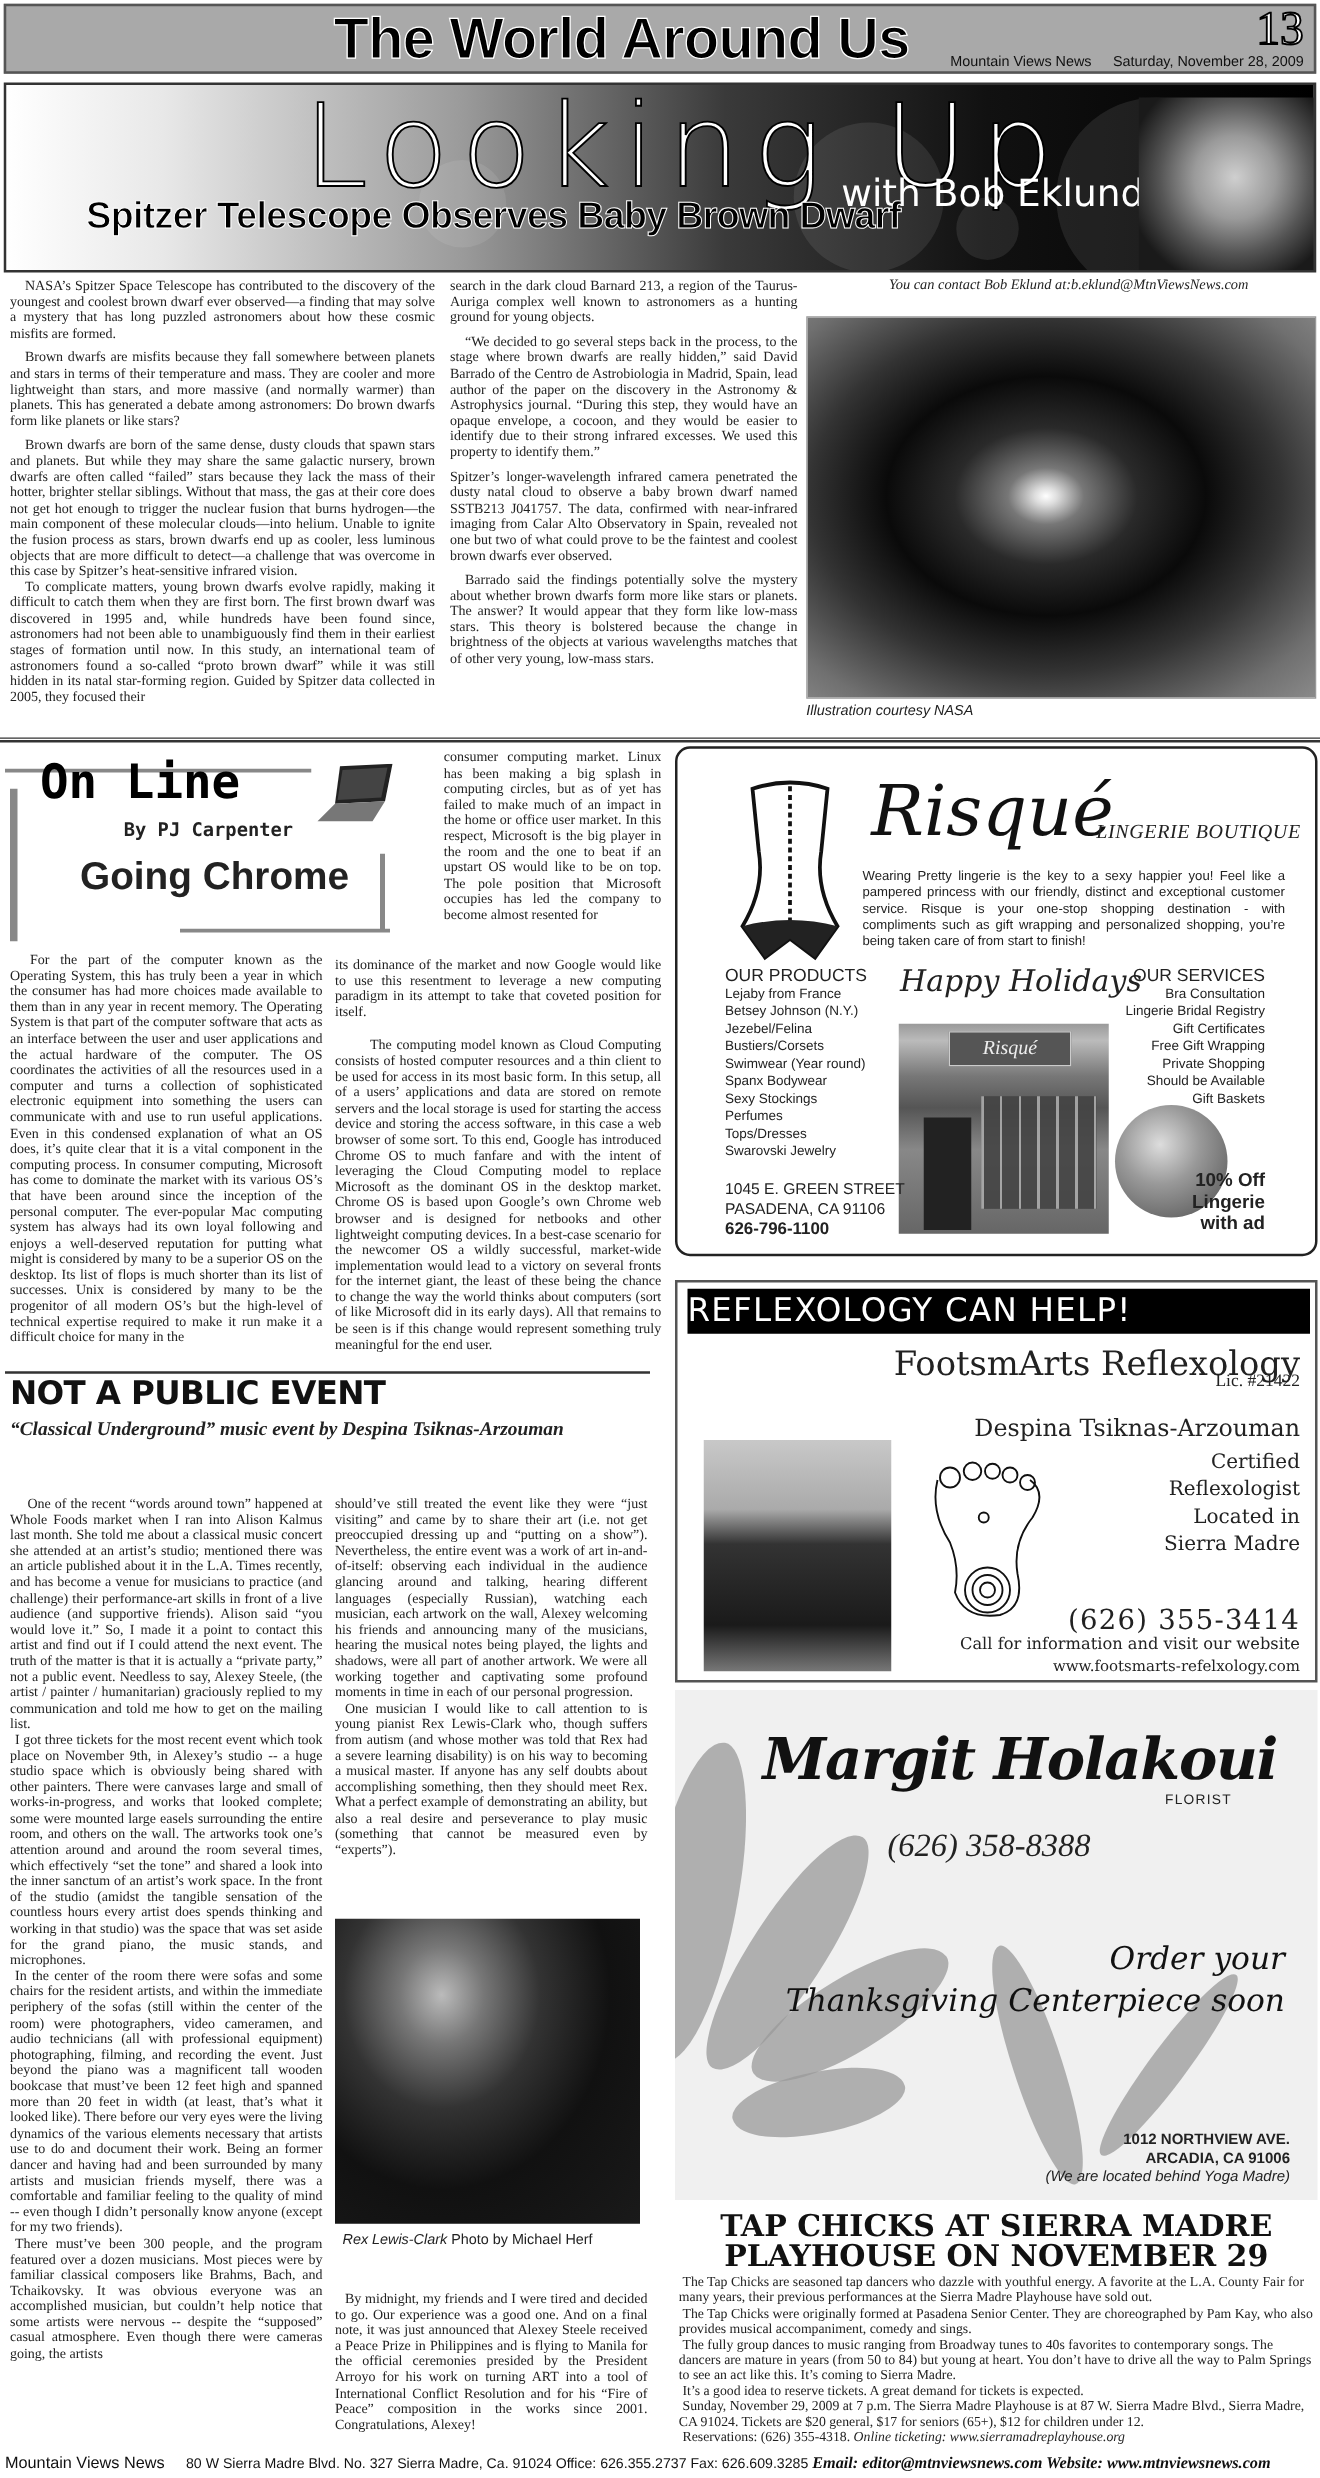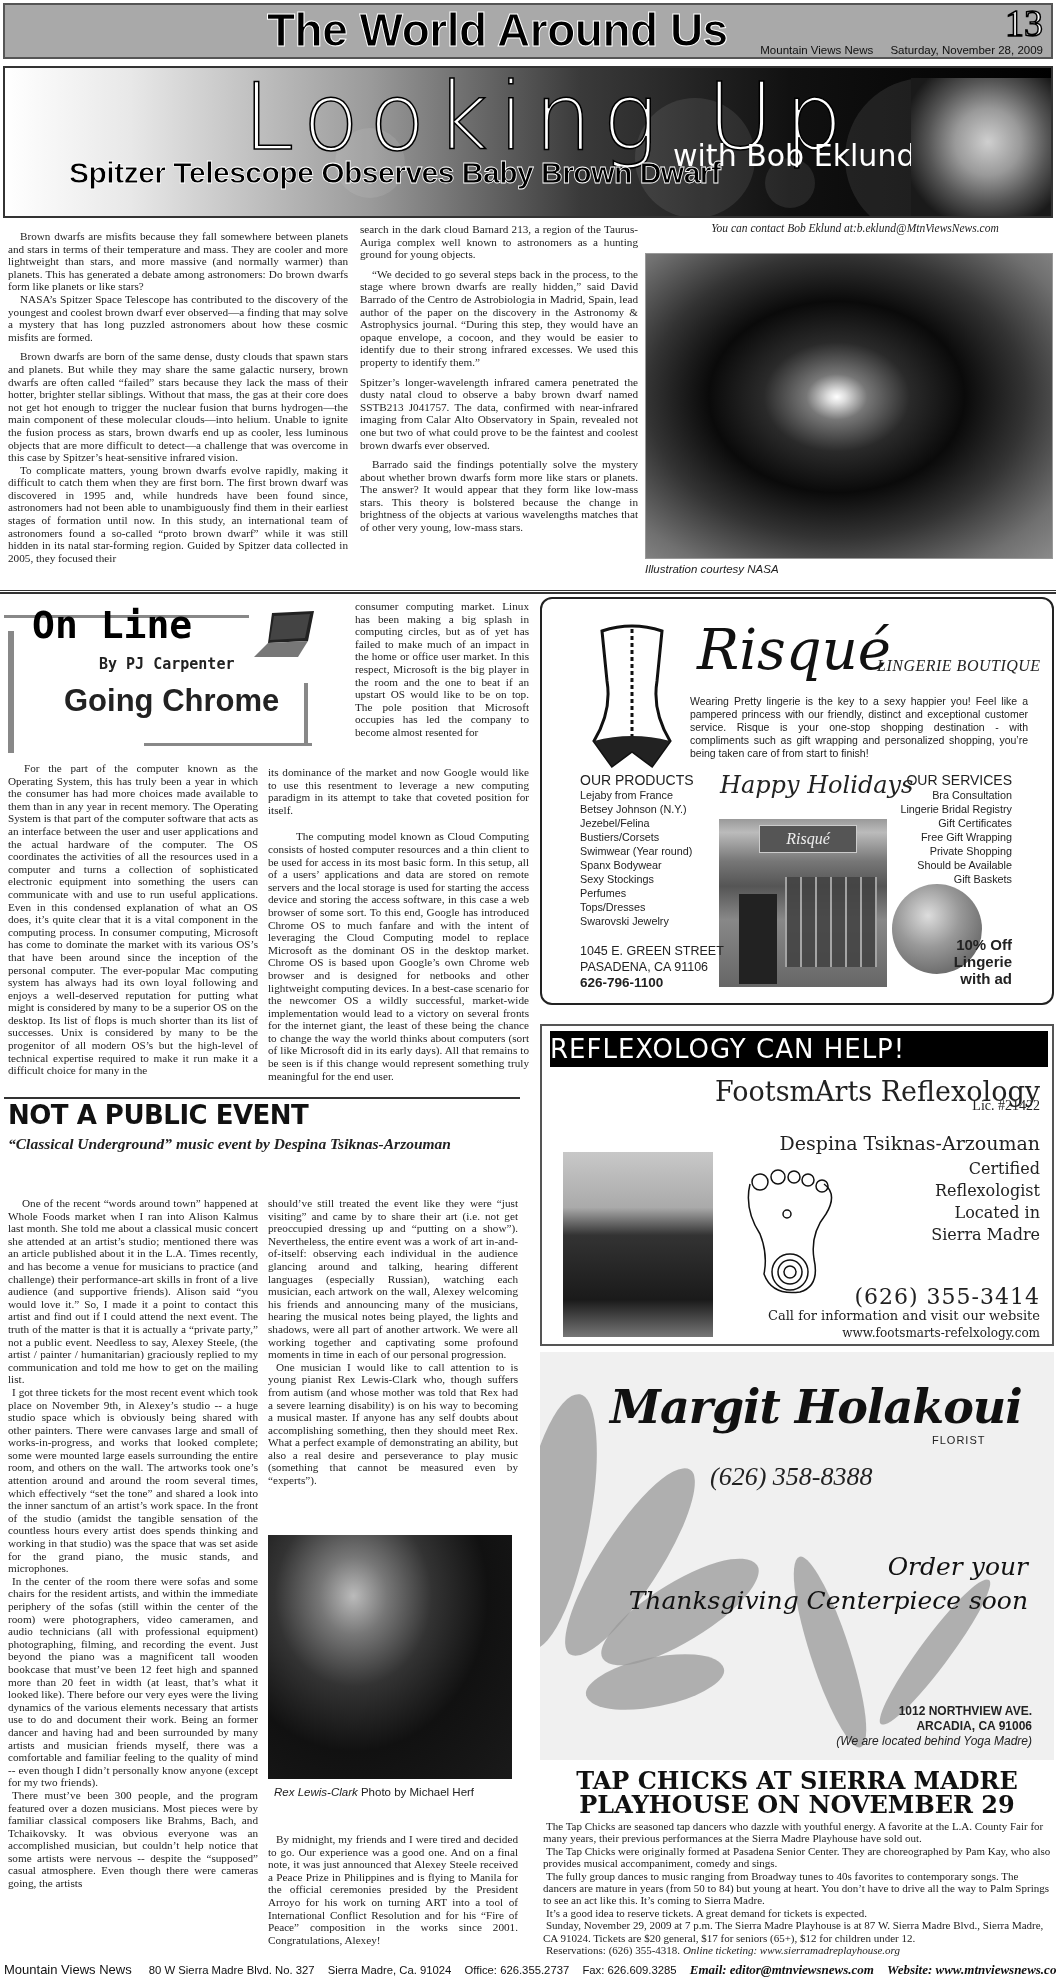--- a/index.html
+++ b/index.html
@@ -83,21 +83,21 @@
 #florist .addr .note{font-weight:normal;font-style:italic;font-size:12px}
 
 
 #tap-title{left:540px;top:1769px;width:514px;text-align:center;font-family:"DejaVu Serif",serif;font-weight:bold;font-size:24px;line-height:24px;color:#111}
 #tap-body{left:543px;top:1820px;width:510px;font-size:11px;line-height:12.4px;color:#222}
 #tap-body p{text-indent:3px}
 
 
 #footer{left:4px;top:1962px;width:1052px;font-family:"Liberation Sans",sans-serif;font-size:11.3px;white-space:nowrap;color:#111}
 #footer .np{font-size:13px;margin-right:14px}
-#footer .sp{margin-left:10px}
+#footer .sp{}
 #footer b.em{font-family:"Liberation Serif",serif;font-style:italic;font-weight:bold;font-size:13px}
 
 
 #classical-title{left:8px;top:1100px;font-family:"DejaVu Sans",sans-serif;font-weight:bold;font-size:26px;letter-spacing:-0.5px;color:#111}
 #classical-sub{left:8px;top:1135px;font-style:italic;font-weight:bold;font-size:15.5px;color:#222}
 #rex-photo{left:268px;top:1535px;width:244px;height:244px;background:radial-gradient(ellipse at 35% 25%,#bbb 0%,#777 15%,#333 35%,#111 60%,#1a1a1a 100%)}
 #rex-caption{left:274px;top:1786px;font-family:"Liberation Sans",sans-serif;font-size:11.5px}
 #rex-caption i{font-style:italic}
 </style>
 </head>
@@ -117,22 +117,22 @@
   <div class="bubble" style="left:630px;top:30px;width:120px;height:120px"></div>
   <div class="bubble" style="left:760px;top:90px;width:50px;height:50px"></div>
   <div class="bubble" style="left:840px;top:10px;width:160px;height:160px"></div>
   <div class="looking">Looking Up</div>
   <div class="with">with Bob Eklund</div>
   <div class="headline">Spitzer Telescope Observes Baby Brown Dwarf</div>
   <div class="photo"></div>
 </div>
 
 <div class="abs" style="left:8px;top:223px;width:340px">
+  <p class="body indent">NASA’s Spitzer Space Telescope has contributed to the discovery of the youngest and coolest brown dwarf ever observed—a finding that may solve a mystery that has long puzzled astronomers about how these cosmic misfits are formed.</p>
   <p class="body indent gap">Brown dwarfs are misfits because they fall somewhere between planets and stars in terms of their temperature and mass. They are cooler and more lightweight than stars, and more massive (and normally warmer) than planets. This has generated a debate among astronomers: Do brown dwarfs form like planets or like stars?</p>
-  <p class="body indent">NASA’s Spitzer Space Telescope has contributed to the discovery of the youngest and coolest brown dwarf ever observed—a finding that may solve a mystery that has long puzzled astronomers about how these cosmic misfits are formed.</p>
   <p class="body indent gap">Brown dwarfs are born of the same dense, dusty clouds that spawn stars and planets. But while they may share the same galactic nursery, brown dwarfs are often called “failed” stars because they lack the mass of their hotter, brighter stellar siblings. Without that mass, the gas at their core does not get hot enough to trigger the nuclear fusion that burns hydrogen—the main component of these molecular clouds—into helium. Unable to ignite the fusion process as stars, brown dwarfs end up as cooler, less luminous objects that are more difficult to detect—a challenge that was overcome in this case by Spitzer’s heat-sensitive infrared vision.</p>
   <p class="body indent">To complicate matters, young brown dwarfs evolve rapidly, making it difficult to catch them when they are first born. The first brown dwarf was discovered in 1995 and, while hundreds have been found since, astronomers had not been able to unambiguously find them in their earliest stages of formation until now. In this study, an international team of astronomers found a so-called “proto brown dwarf” while it was still hidden in its natal star-forming region. Guided by Spitzer data collected in 2005, they focused their</p>
 </div>
 
 <div class="abs" style="left:360px;top:223px;width:278px">
   <p class="body">search in the dark cloud Barnard 213, a region of the Taurus-Auriga complex well known to astronomers as a hunting ground for young objects.</p>
   <p class="body indent gap">“We decided to go several steps back in the process, to the stage where brown dwarfs are really hidden,” said David Barrado of the Centro de Astrobiologia in Madrid, Spain, lead author of the paper on the discovery in the Astronomy &amp; Astrophysics journal. “During this step, they would have an opaque envelope, a cocoon, and they would be easier to identify due to their strong infrared excesses. We used this property to identify them.”</p>
   <p class="body gap">Spitzer’s longer-wavelength infrared camera penetrated the dusty natal cloud to observe a baby brown dwarf named SSTB213 J041757. The data, confirmed with near-infrared imaging from Calar Alto Observatory in Spain, revealed not one but two of what could prove to be the faintest and coolest brown dwarfs ever observed.</p>
   <p class="body indent gap">Barrado said the findings potentially solve the mystery about whether brown dwarfs form more like stars or planets. The answer? It would appear that they form like low-mass stars. This theory is bolstered because the change in brightness of the objects at various wavelengths matches that of other very young, low-mass stars.</p>
 </div>

